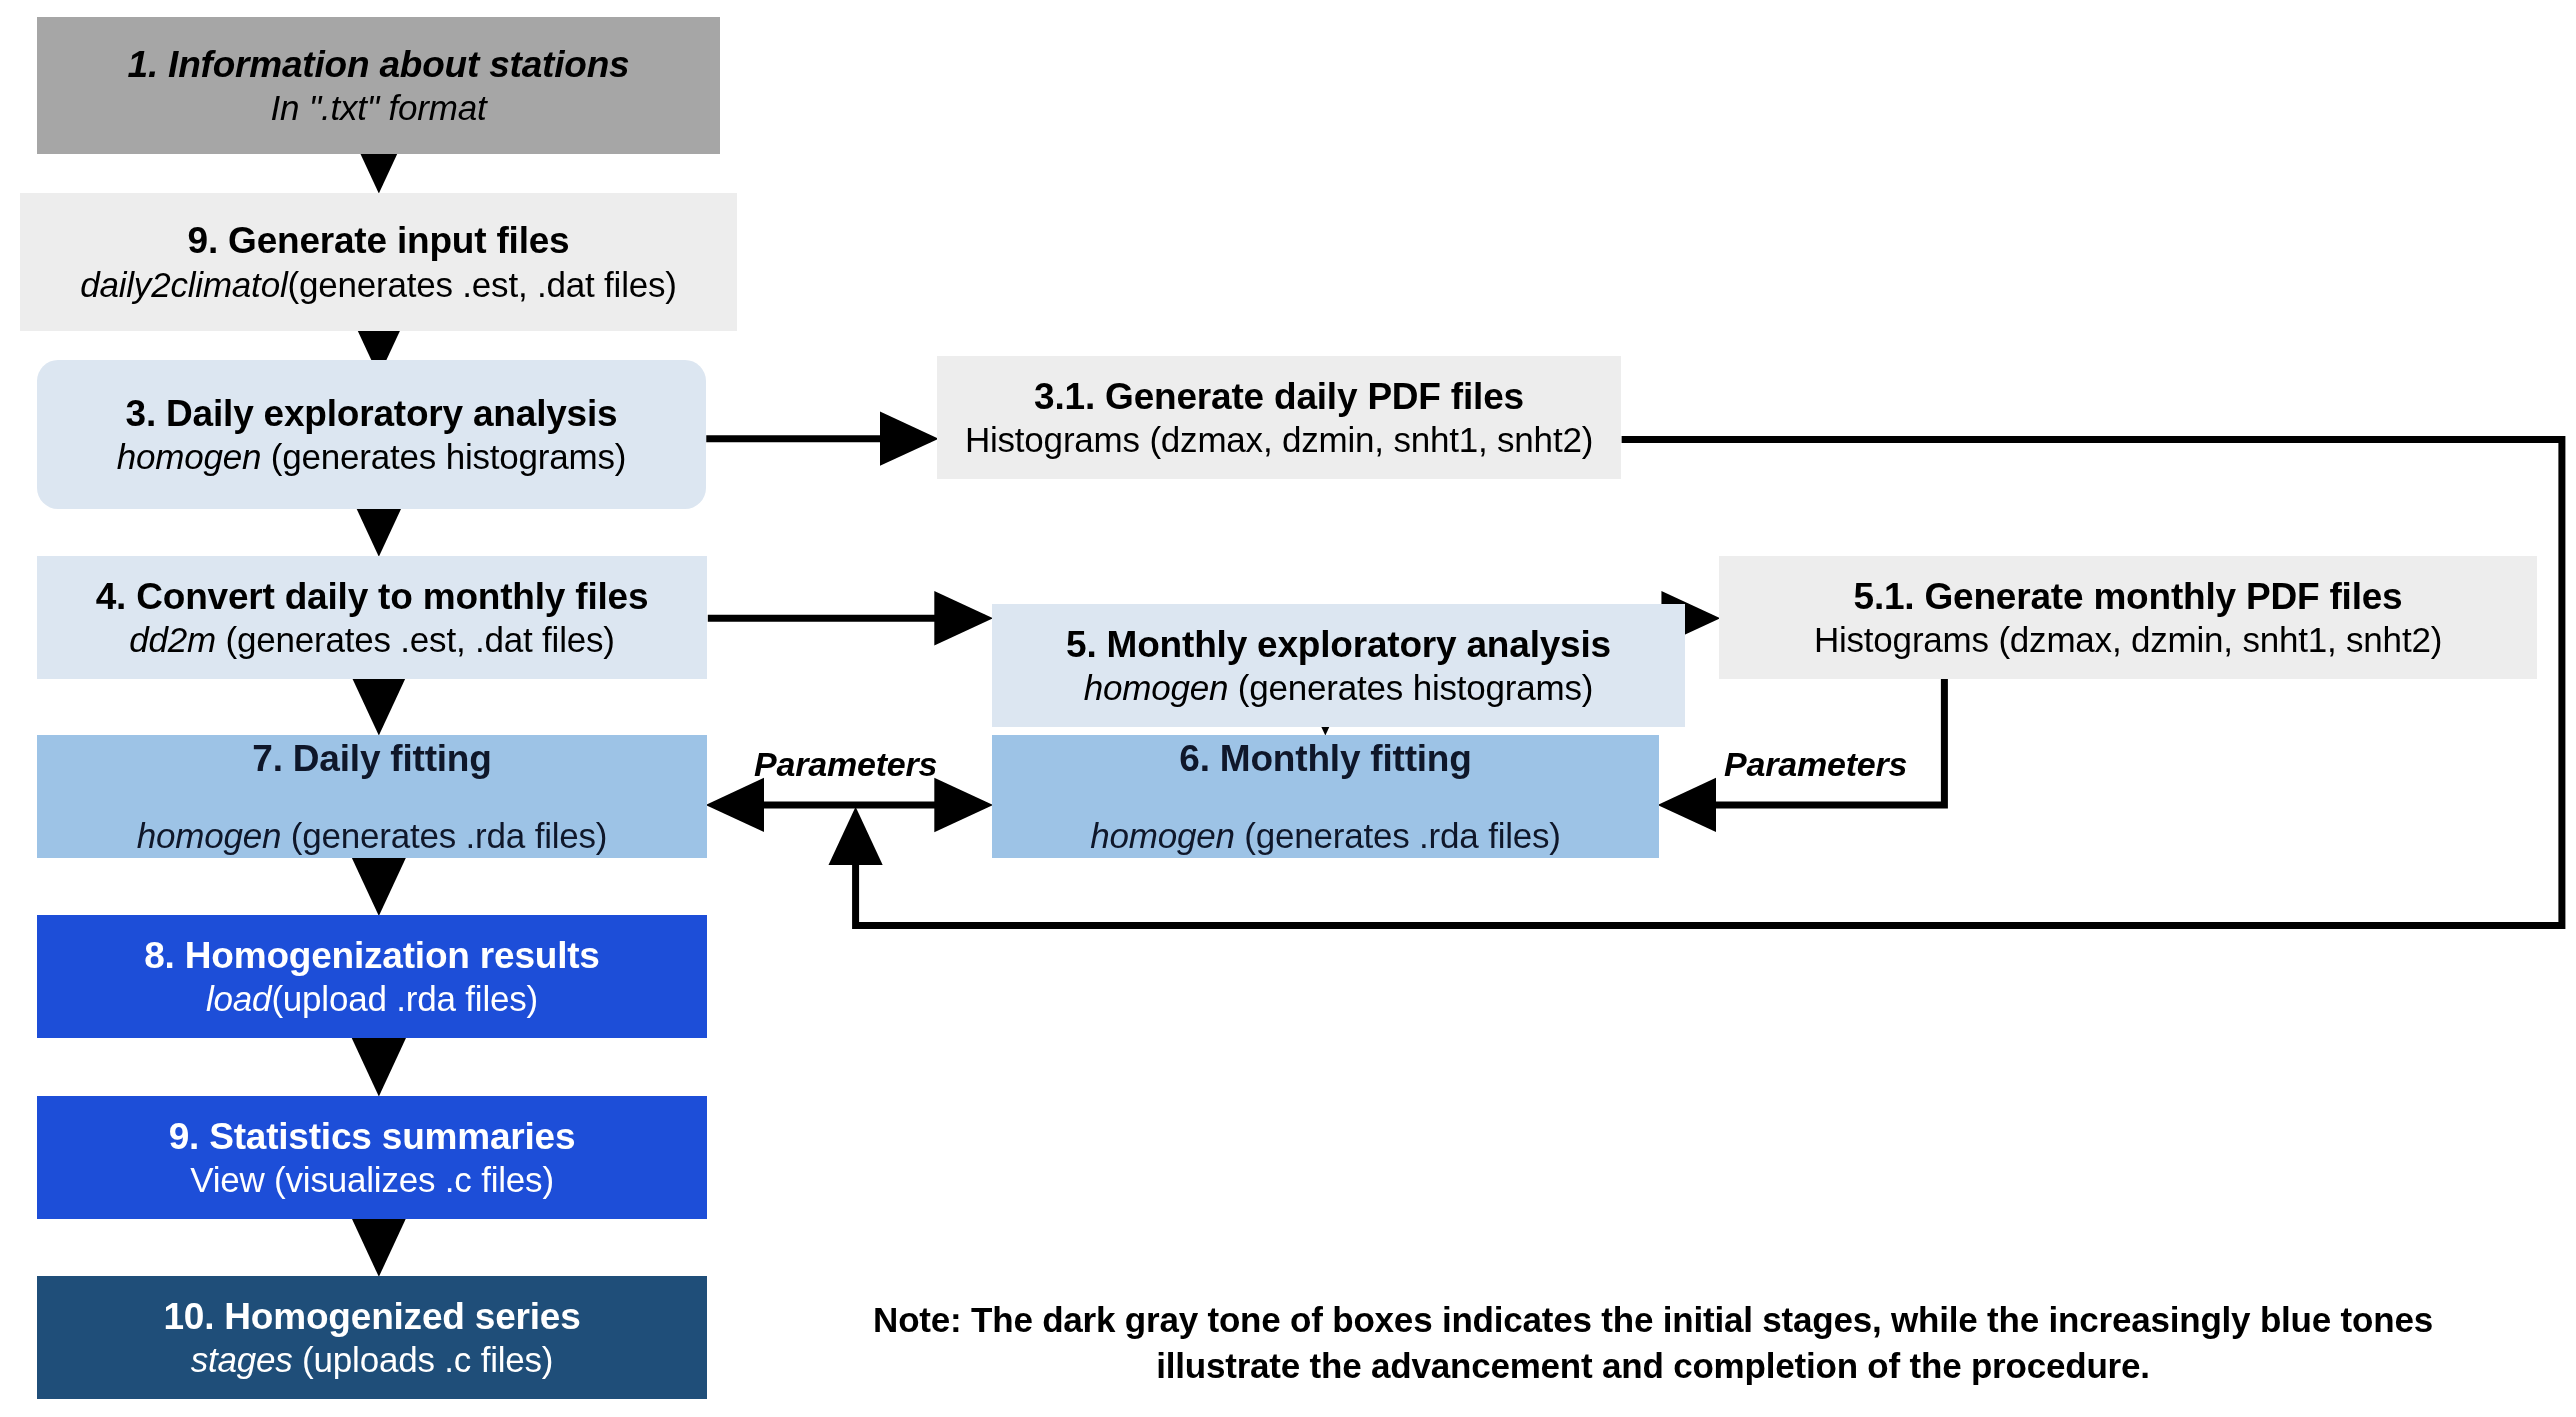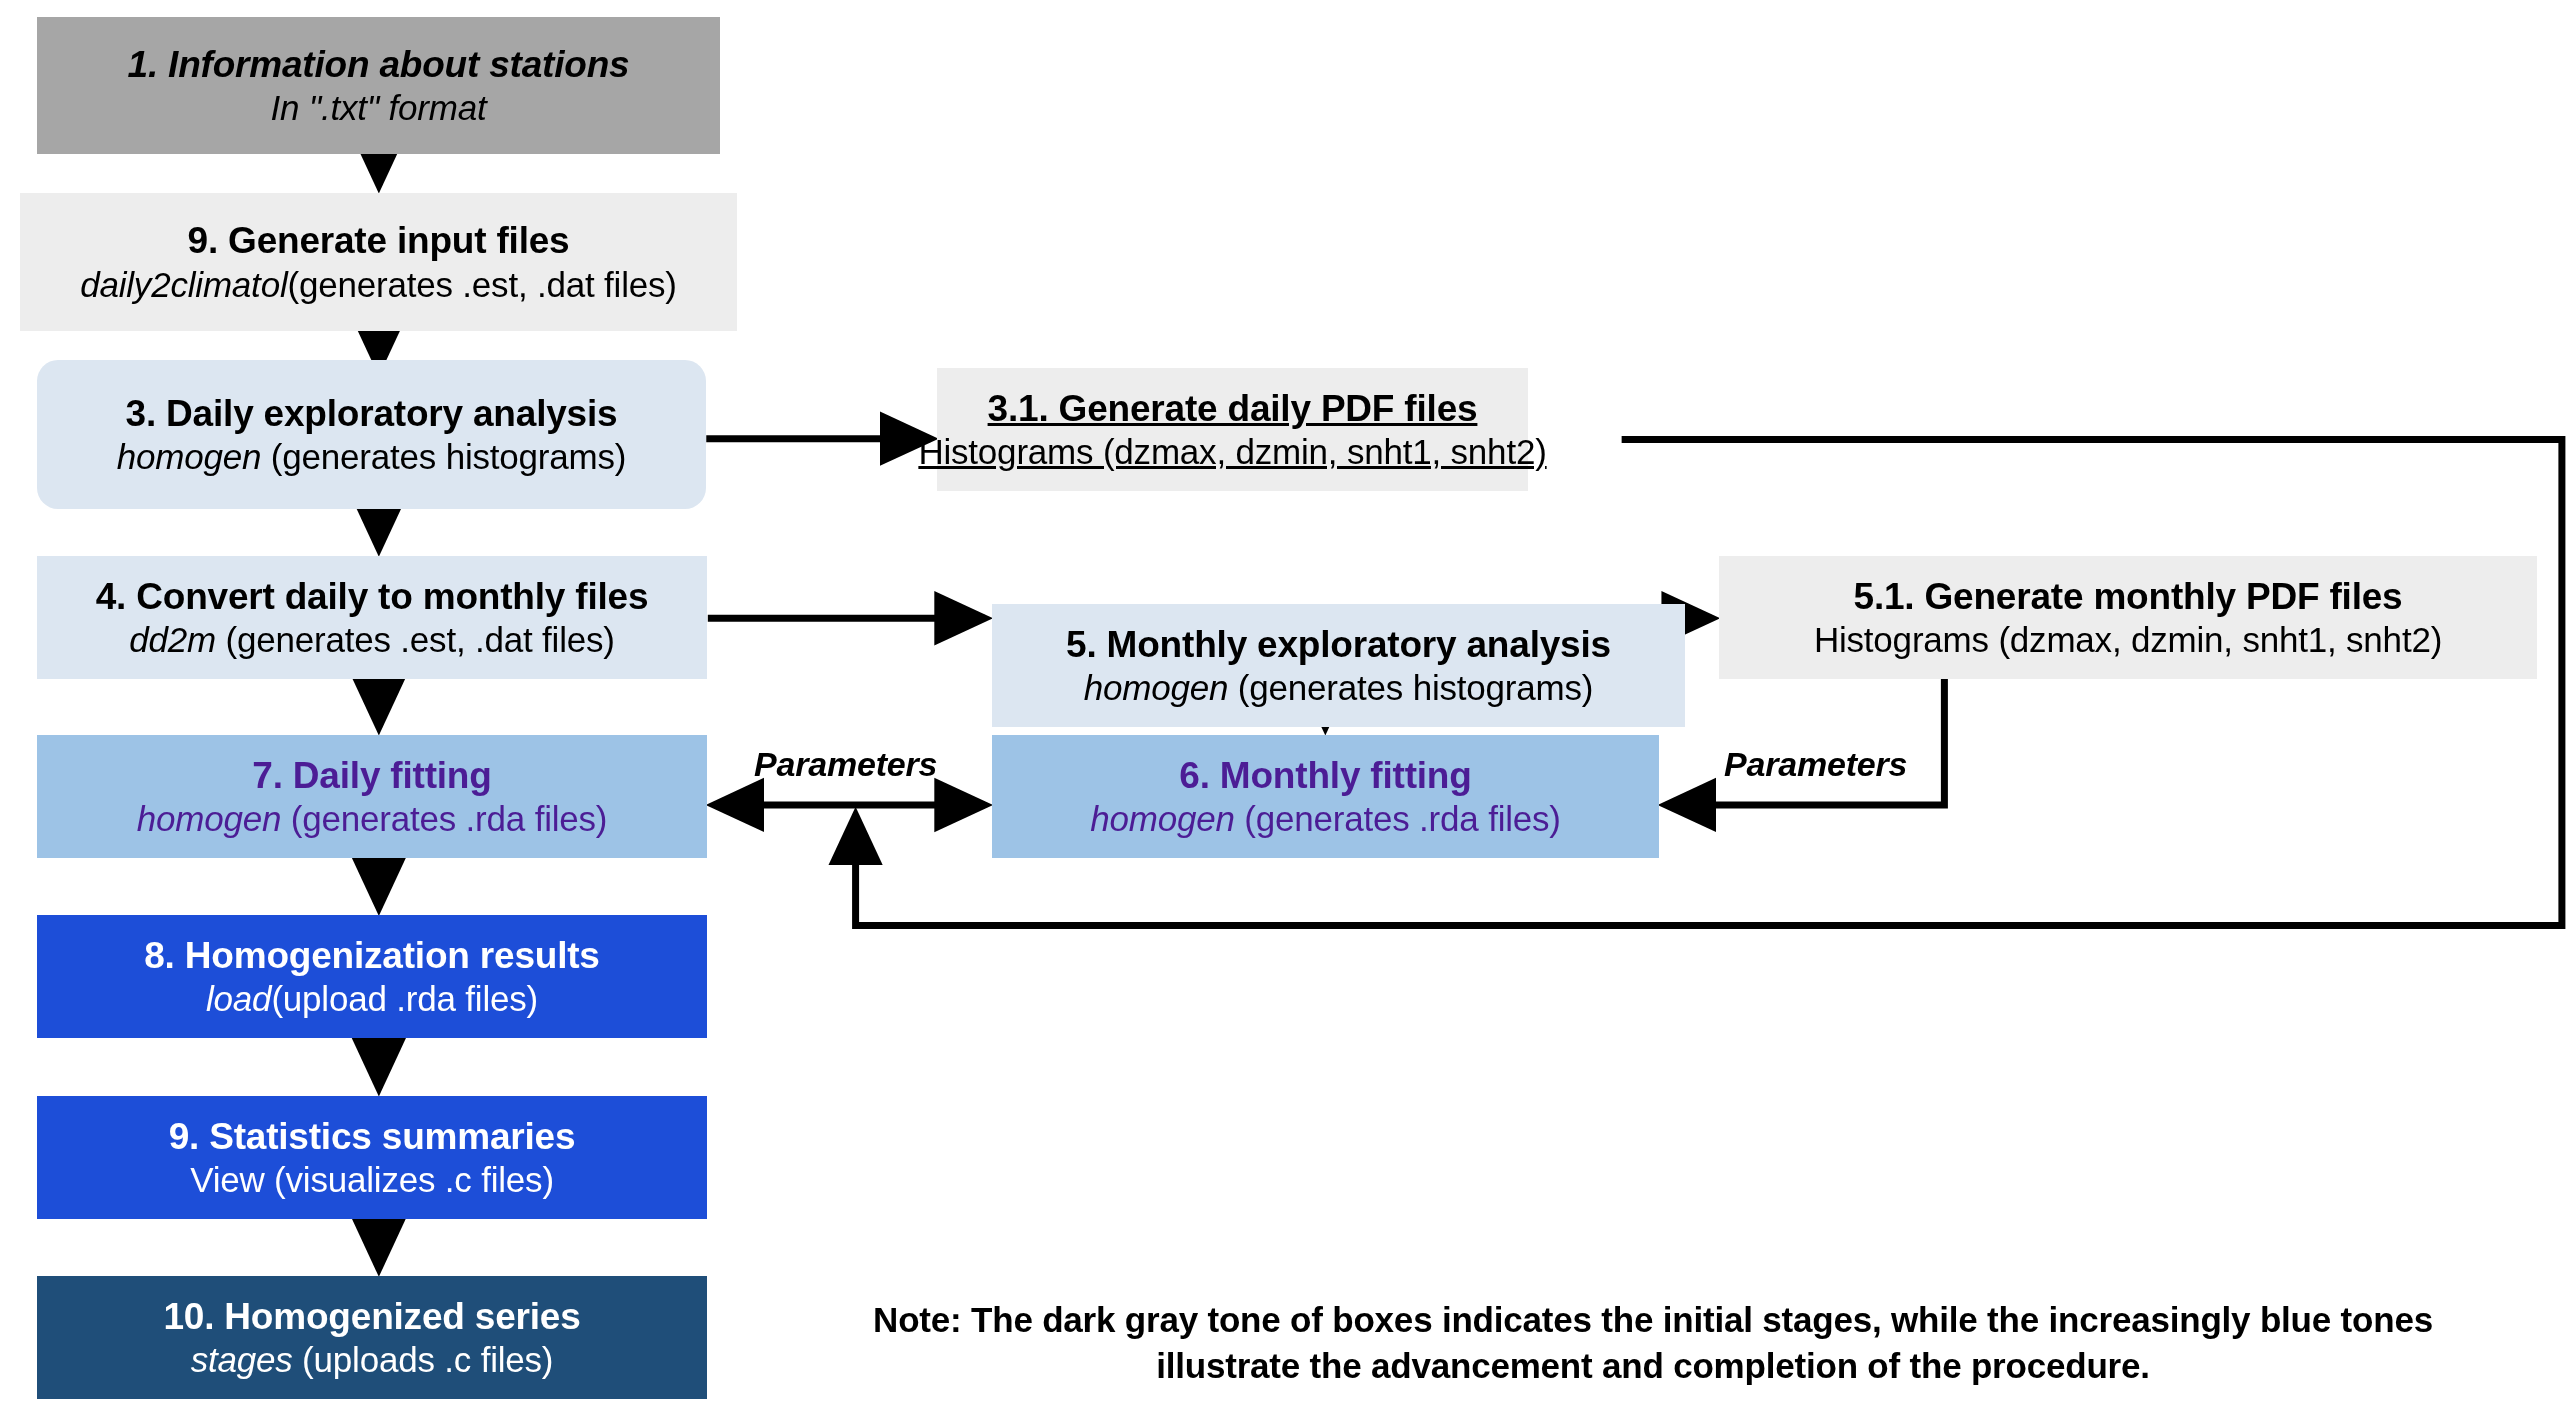--- a/index.html
+++ b/index.html
@@ -47,21 +47,21 @@
     letter-spacing: -0.2px;
     white-space: nowrap;
     margin-top: 3.1px;
   }
   .node .t2 .em { font-style: italic; }
 
   
   .tone-gray-dark   { background: #a6a6a6; color: #000000; }
   .tone-gray-light  { background: #ededed; color: #000000; }
   .tone-blue-pale   { background: #dce6f1; color: #000000; }
-  .tone-blue-mid    { background: #9dc3e6; color: #4c1d95; }
+  .tone-blue-mid    { background: #9dc3e6; color: #0f172a; justify-content: space-between; }
   .tone-blue-strong { background: #1d4ed8; color: #ffffff; }
   .tone-blue-deep   { background: #1f4e79; color: #ffffff; }
 
   .edge-label {
     position: absolute;
     font-style: italic;
     font-weight: bold;
     font-size: 34px;
     color: #000000;
     white-space: nowrap;
@@ -132,21 +132,21 @@
   <div class="node tone-gray-light" style="left:20px;top:193px;width:717px;height:138px;">
     <div class="t1">9. Generate input files</div>
     <div class="t2"><span class="em">daily2climatol</span><span>(generates .est, .dat files)</span></div>
   </div>
 
   <div class="node tone-blue-pale" style="left:37px;top:360px;width:669px;height:149px;border-radius:21px;">
     <div class="t1">3. Daily exploratory analysis</div>
     <div class="t2"><span class="em">homogen</span><span> (generates histograms)</span></div>
   </div>
 
-  <div class="node tone-gray-light" style="left:937px;top:368px;width:591px;height:123px;text-decoration:underline;">
+  <div class="node tone-gray-light" style="left:937px;top:356px;width:684px;height:123px;">
     <div class="t1">3.1. Generate daily PDF files</div>
     <div class="t2"><span class="em"></span><span>Histograms (dzmax, dzmin, snht1, snht2)</span></div>
   </div>
 
   <div class="node tone-blue-pale" style="left:37px;top:556px;width:670px;height:123px;">
     <div class="t1">4. Convert daily to monthly files</div>
     <div class="t2"><span class="em">dd2m</span><span> (generates .est, .dat files)</span></div>
   </div>
 
   <div class="node tone-blue-pale" style="left:992px;top:556px;width:693px;height:123px;margin-top:48px;">

